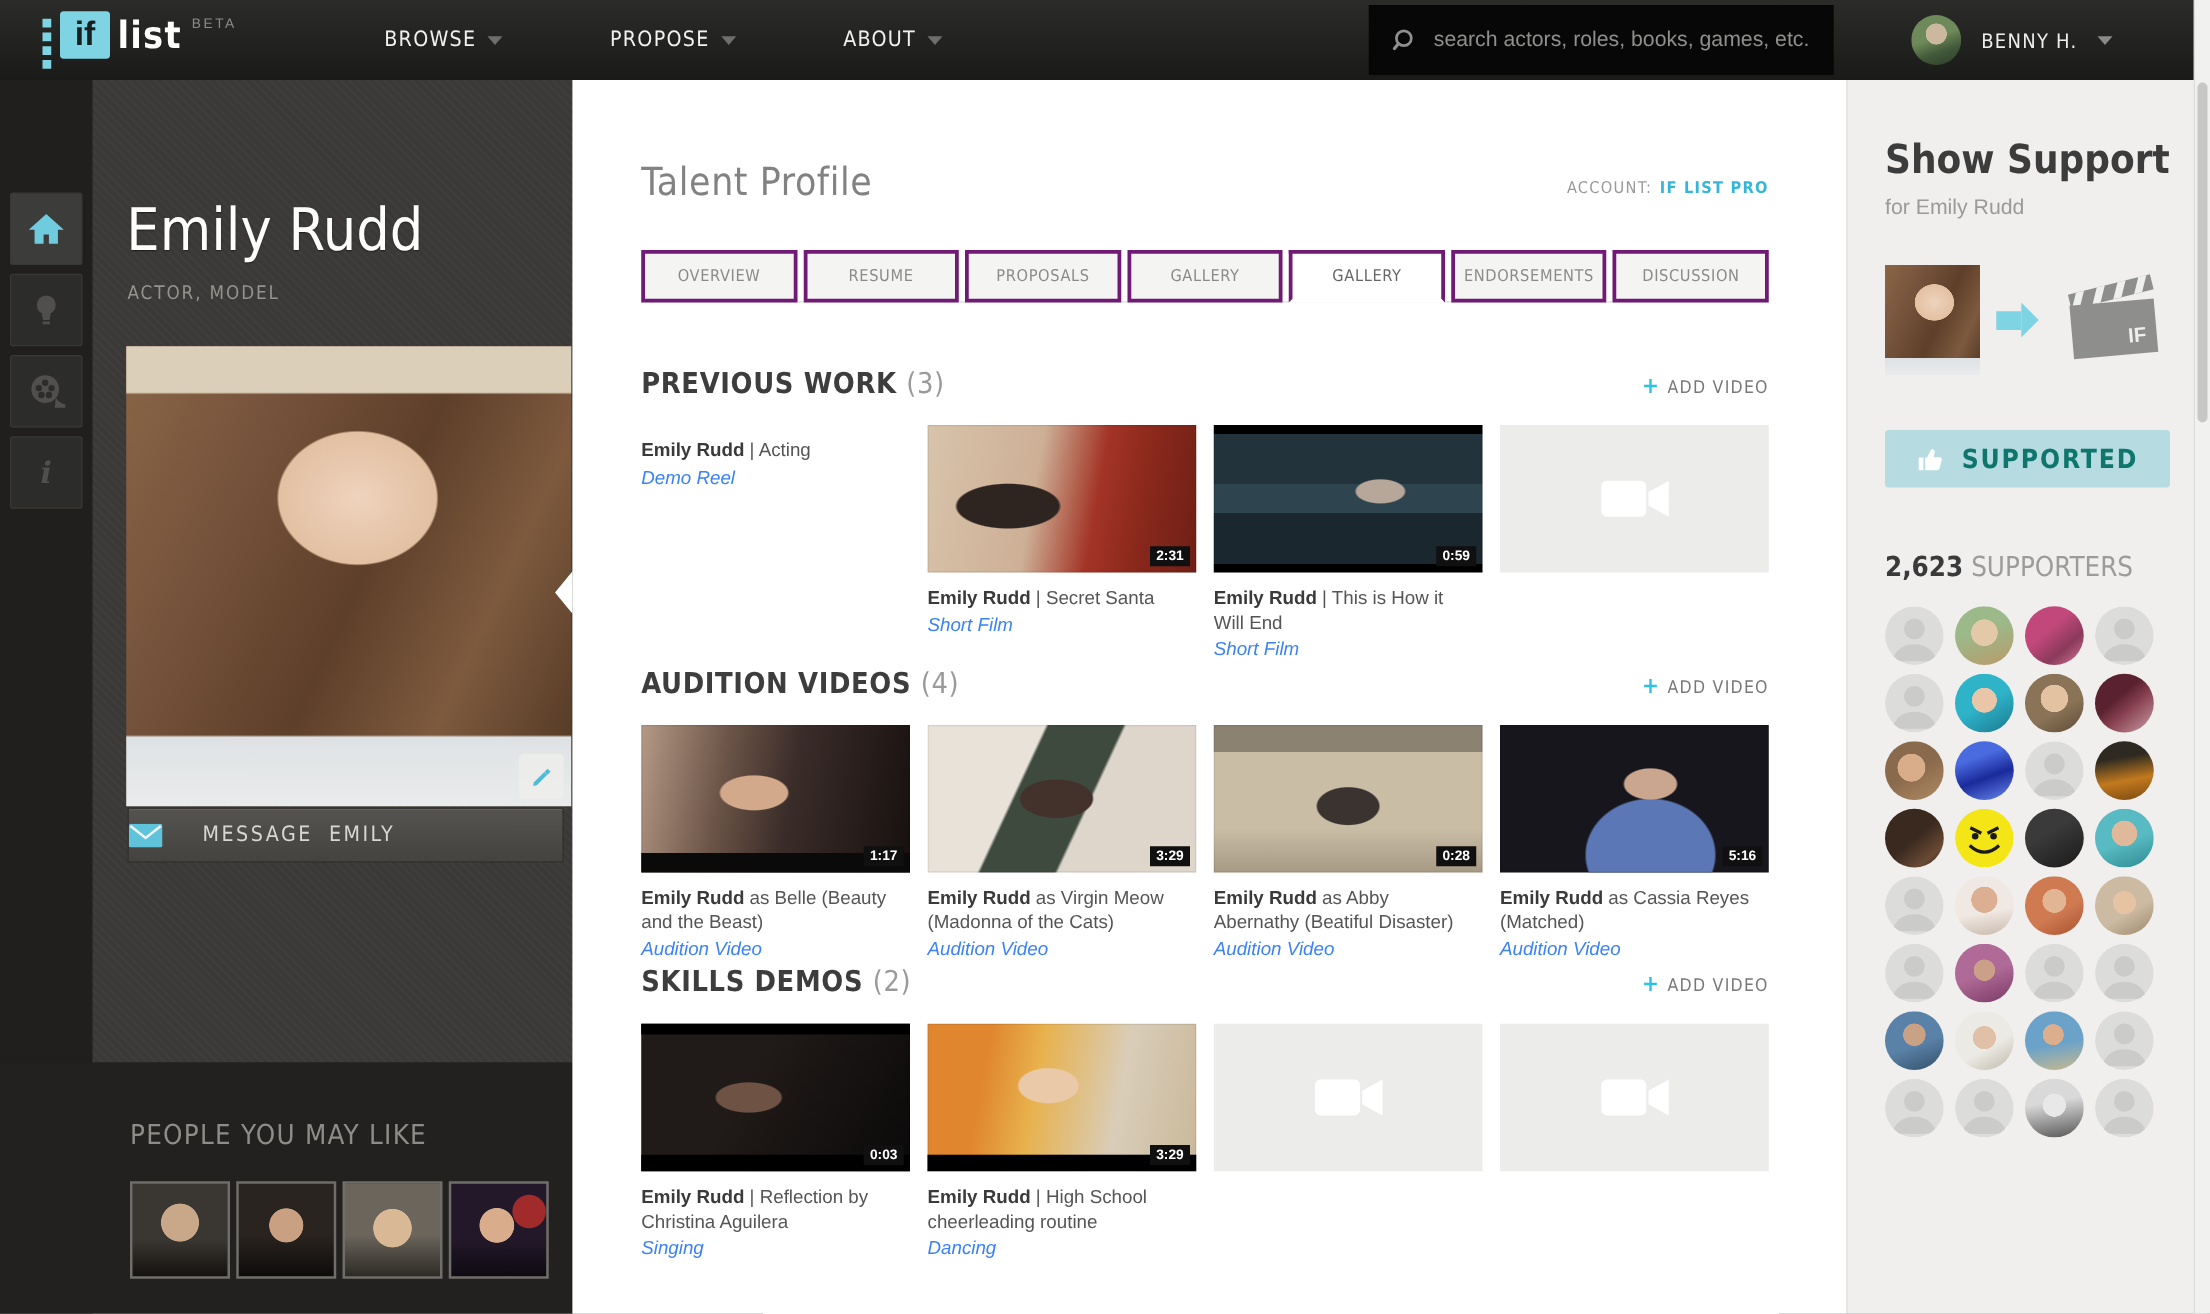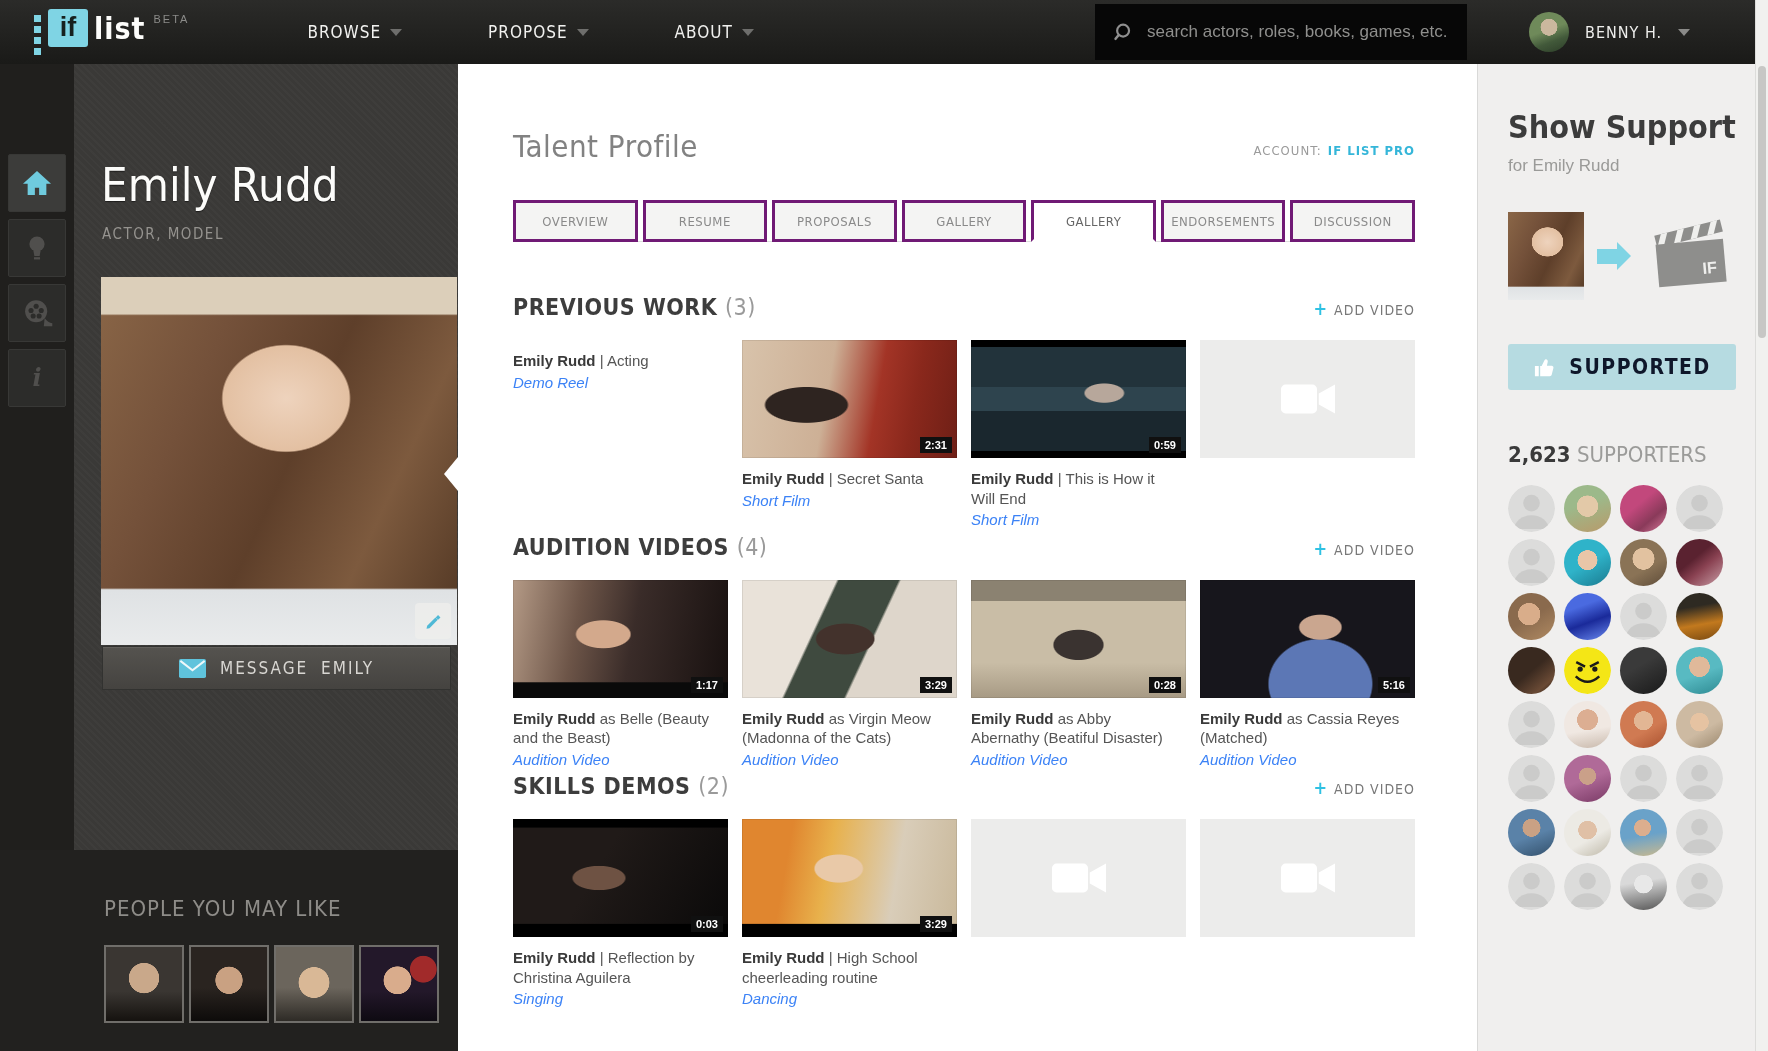--- a/index.html
+++ b/index.html
@@ -54,21 +54,21 @@
   .photo { position:relative; margin:34px 1px 0 27px; height:368px;
     background:
       radial-gradient(ellipse 26% 21% at 52% 33%, #eed3bd 0%, #e3c0a2 68%, rgba(0,0,0,0) 70%),
       linear-gradient(0deg, #e9ebec 0%, #dfe2e4 15%, rgba(0,0,0,0) 15.5%),
       linear-gradient(180deg, #dccfba 0 10%, rgba(0,0,0,0) 10.5%),
       linear-gradient(115deg, #8a6647 0%, #74513a 28%, #5e3f2a 52%, #7d5a3e 74%, #4f3522 100%); }
   .editbtn { position:absolute; right:6px; bottom:6px; width:36px; height:36px; border-radius:4px;
              background:rgba(238,238,236,0.78); display:flex; align-items:center; justify-content:center;
              cursor:pointer; }
   .msgbtn { margin:1px 7px 0 28px; height:44px; background:linear-gradient(180deg,#55534f,#454340);
-            border:1px solid #323230; display:flex; align-items:center; justify-content:center; gap:14px;
+            border:1px solid #323230; display:flex; align-items:center; justify-content:flex-start; gap:32px;
             color:#d8d6d2; font-size:17px; letter-spacing:2px; word-spacing:6px; cursor:pointer;
             box-shadow:inset 0 1px 0 rgba(255,255,255,0.08); }
   .peoplearea { position:absolute; left:0; right:0; top:786px; bottom:0; background:#22211f; }
   .ptitle { margin:46px 0 0 104px; color:#8e8c88; font-size:22px; letter-spacing:1px; font-weight:400; }
   .pthumbs { display:flex; gap:5px; margin:24px 0 0 104px; }
   .p-thumb { width:80px; height:78px; border:2px solid #706e6a; cursor:pointer; }
 
   
   .main { flex:0 0 1019px; background:#fff; padding:0 62px 0 55px; position:relative; }
   .notch { position:absolute; left:-14px; top:393px; width:0; height:0; border-top:17px solid transparent;
@@ -109,21 +109,21 @@
   .sphoto { width:76px; height:88px;
     background:
       radial-gradient(ellipse 30% 24% at 52% 34%, #eed3bd 0%, #e3c0a2 68%, rgba(0,0,0,0) 70%),
       linear-gradient(0deg, #e9ebec 0%, #dfe2e4 15%, rgba(0,0,0,0) 15.5%),
       linear-gradient(115deg, #8a6647 0%, #74513a 30%, #5e3f2a 55%, #7d5a3e 78%, #4f3522 100%); }
   .s-arrow { position:relative; width:20px; height:15px; background:#7fd4e4; margin-right:14px; flex:none; }
   .s-arrow::after { content:''; position:absolute; left:100%; top:50%; transform:translateY(-50%);
     width:0; height:0; border-top:14px solid transparent; border-bottom:14px solid transparent;
     border-left:14px solid #7fd4e4; }
   .supportbtn { margin-top:44px; width:100%; height:46px; background:#b6dbe1; border:0; border-radius:3px;
-    display:flex; align-items:center; justify-content:center; gap:13px; color:#0f172a; font-size:21px;
+    display:flex; align-items:center; justify-content:center; gap:13px; color:#0f766e; font-size:21px;
     font-weight:bold; letter-spacing:1.5px; cursor:pointer; }
   .supcount { margin-top:52px; font-size:22px; }
   .supcount b { color:#3a3a3a; }
   .supcount span { color:#9b9b99; font-weight:400; }
   .avgrid { margin-top:18px; display:flex; flex-wrap:wrap; gap:7px 9px; }
   .av { width:47px; height:47px; border-radius:50%; overflow:hidden; cursor:pointer; }
   .av svg { display:block; }
 
   
   .scrollbar { position:absolute; top:0; right:0; bottom:0; width:13px; background:#f1f1ef;

